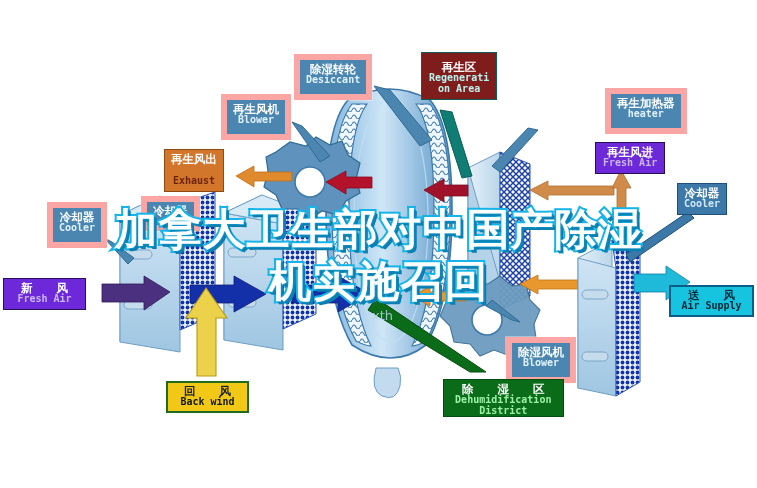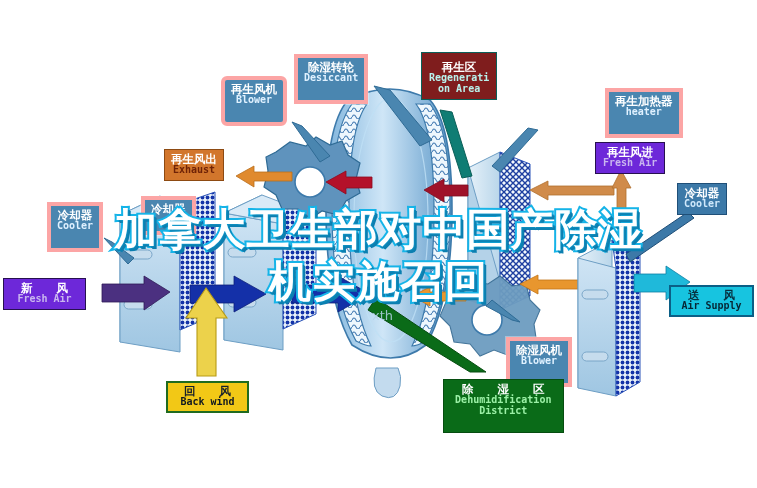--- a/index.html
+++ b/index.html
@@ -30,23 +30,23 @@
     display:block;
     font-family:"DejaVu Sans Mono","Liberation Mono",monospace;
     font-weight:700;
     font-size:10px;
   }
   .label .cn.sp{letter-spacing:10px;text-indent:10px;}
 
   
   .lb-blue{
     background:#4a86b0;
-    border:4px solid #fca5a5;
+    border:6px solid #fca5a5;
     color:#eaf6ff;
-    padding:3px 6px 16px 6px;
+    padding:3px 6px 8px 6px;
     box-shadow:0 0 0 1px rgba(255,255,255,.35);
   }
   .lb-blue .cn{color:#ffffff;}
   .lb-blue .en{color:#dff1ff;}
 
   
   .lb-blue2{
     background:#3c79a8;
     border:1px solid #1f4f78;
     color:#eaf6ff;
@@ -64,21 +64,21 @@
   .lb-teal .cn{color:#ffffff;}
   .lb-teal .en{color:#b9f2ec;}
 
   
   .lb-orange{
     background:#d2762c;
     border:1px solid #8d4a12;
     padding:3px 6px 4px 6px;
   }
   .lb-orange .cn{color:#ffffff;}
-  .lb-orange .en{color:#6f2307;}
+  .lb-orange .en{color:#6f2307;margin-top:11px;}
 
   
   .lb-purple{
     background:#6d28d9;
     border:1px solid #271050;
     padding:3px 7px 4px 7px;
   }
   .lb-purple .cn{color:#ffffff;}
   .lb-purple .en{color:#c9b6ef;}
 
@@ -88,21 +88,21 @@
     border:2px solid #1f6b1f;
     padding:2px 6px 3px 6px;
   }
   .lb-yellow .cn{color:#16202b;}
   .lb-yellow .en{color:#101820;}
 
   
   .lb-green{
     background:#0a6b18;
     border:1px solid #064d10;
-    padding:3px 8px 16px 8px;
+    padding:3px 8px 0 8px;
   }
   .lb-green .cn{color:#ffffff;}
   .lb-green .en{color:#9bf0a6;}
 
   
   .lb-cyan{
     background:#17c4e0;
     border:2px solid #0b5f86;
     padding:2px 7px 3px 7px;
     margin-top:23px;
@@ -287,21 +287,21 @@
       <polygon points="104,238 112,242 134,258 128,264" fill="#4a86b0" stroke="#2f6b95"></polygon>
 
       <polygon points="512,320 520,322 492,300 486,306" fill="#4a86b0" stroke="#2f6b95"></polygon>
 
       <polygon points="470,372 486,372 376,298 368,310" fill="#0a6b18" stroke="#064d10"></polygon>
     </g>
 
     <text x="372" y="320" font-family="DejaVu Sans, sans-serif" font-size="13" fill="#b5d3e8" opacity=".85">xth</text>
   </svg>
 
-  <div class="label lb-blue" style="left:221px;top:76px;border-radius:6px;">
+  <div class="label lb-blue" style="left:221px;top:94px;">
     <span class="cn">再生风机</span>
     <span class="en">Blower</span>
   </div>
 
   <div class="label lb-blue" style="left:294px;top:54px;">
     <span class="cn">除湿转轮</span>
     <span class="en">Desiccant</span>
   </div>
 
   <div class="label lb-teal" style="left:421px;top:52px;">

